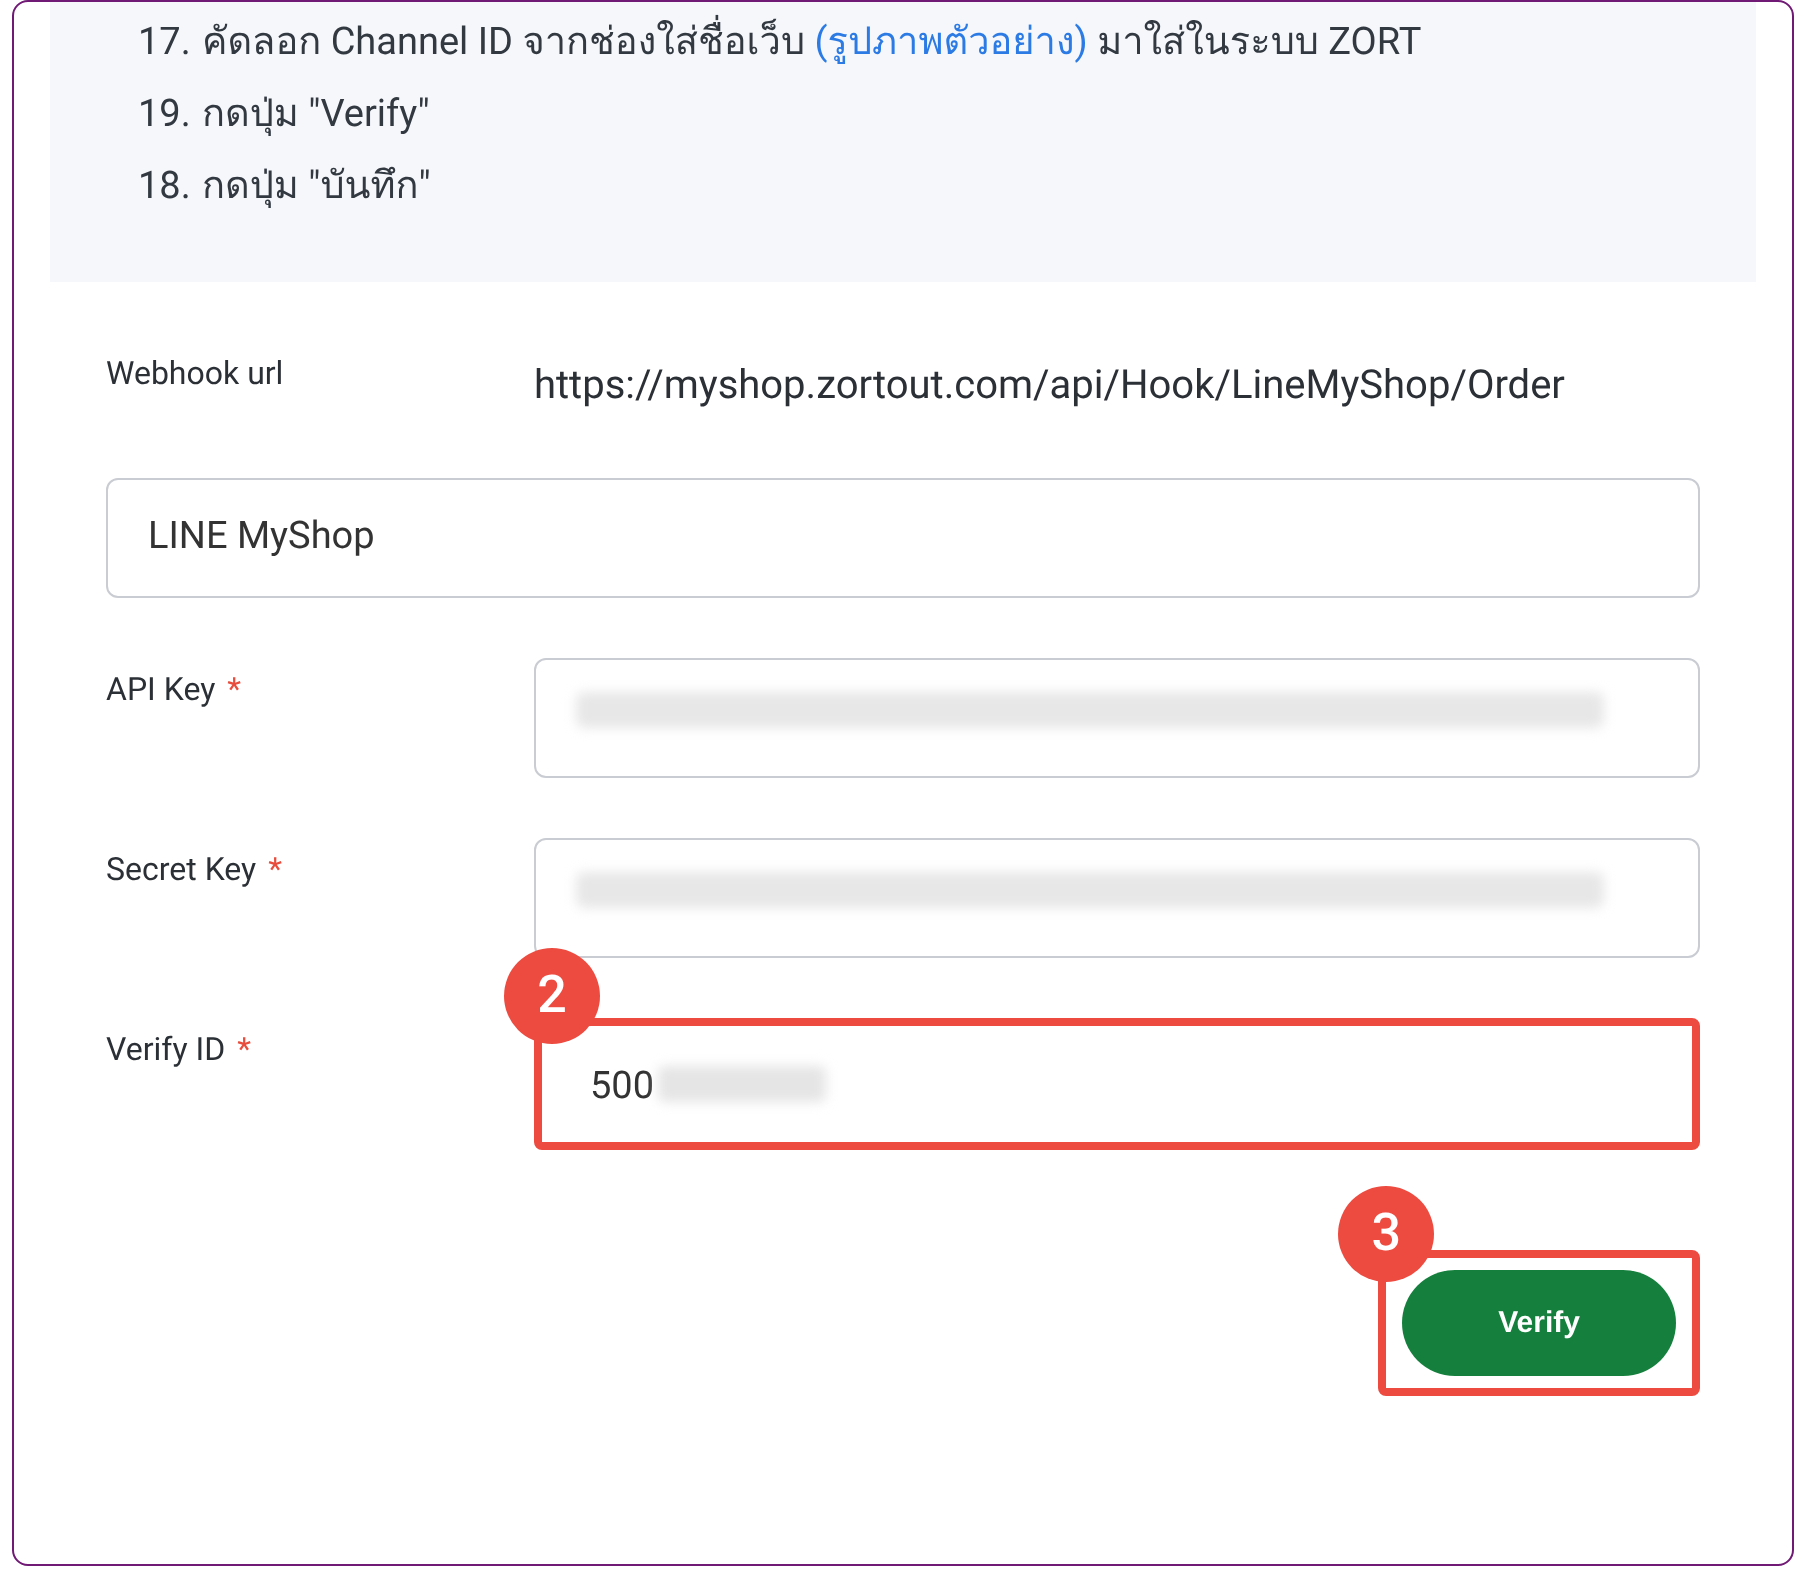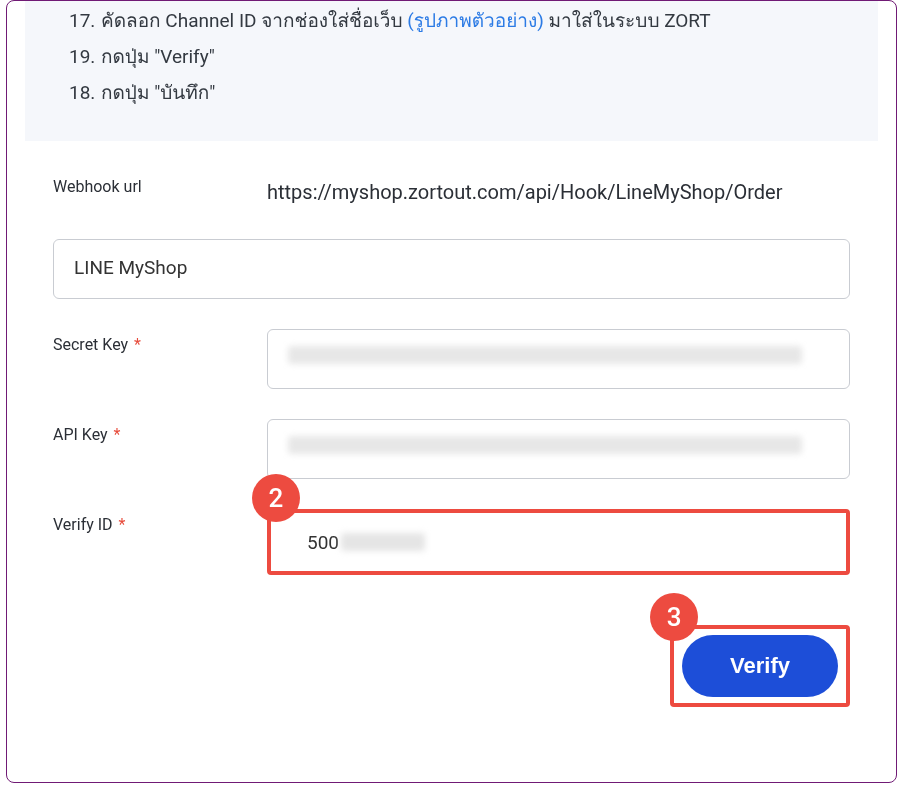--- a/index.html
+++ b/index.html
@@ -95,21 +95,21 @@
       width: 95%;
       filter: blur(3px);
     }
     .highlight-wrapper {
       position: relative;
       flex: 1;
     }
     .highlight-box {
       border: 4px solid #ed4b40;
       border-radius: 4px;
-      padding: 16px 36px;
+      padding: 16px 24px;
       font-size: 19px;
       color: #333;
       background: #fff;
       height: 66px;
       display: flex;
       align-items: center;
     }
     .partial-blur {
       display: inline-flex;
       align-items: center;
@@ -150,26 +150,26 @@
       margin-top: 50px;
       position: relative;
     }
     .verify-wrapper {
       position: relative;
       border: 4px solid #ed4b40;
       border-radius: 4px;
       padding: 6px 8px;
     }
     .verify-button {
-      background: #1d4ed8;
+      background: #15803d;
       color: #fff;
       border: none;
       border-radius: 32px;
       padding: 18px 48px;
-      font-size: 22px;
+      font-size: 15px;
       font-weight: 600;
       cursor: pointer;
     }
     .badge-3 {
       top: -36px;
       left: -24px;
     }
   </style>
 </head>
 <body>
@@ -198,30 +198,30 @@
     </div>
 
     <div class="form-row">
       <div class="input-box">
         <span>LINE MyShop</span>
       </div>
     </div>
 
     <div class="form-row">
       <div class="form-label">
-        <span>Secret Key</span><span class="required"> *</span>
+        <span>API Key</span><span class="required"> *</span>
       </div>
       <div class="input-box blurred">
         <div class="blur-content"></div>
       </div>
     </div>
 
     <div class="form-row">
       <div class="form-label">
-        <span>API Key</span><span class="required"> *</span>
+        <span>Secret Key</span><span class="required"> *</span>
       </div>
       <div class="input-box blurred">
         <div class="blur-content"></div>
       </div>
     </div>
 
     <div class="form-row">
       <div class="form-label">
         <span>Verify ID</span><span class="required"> *</span>
       </div>

